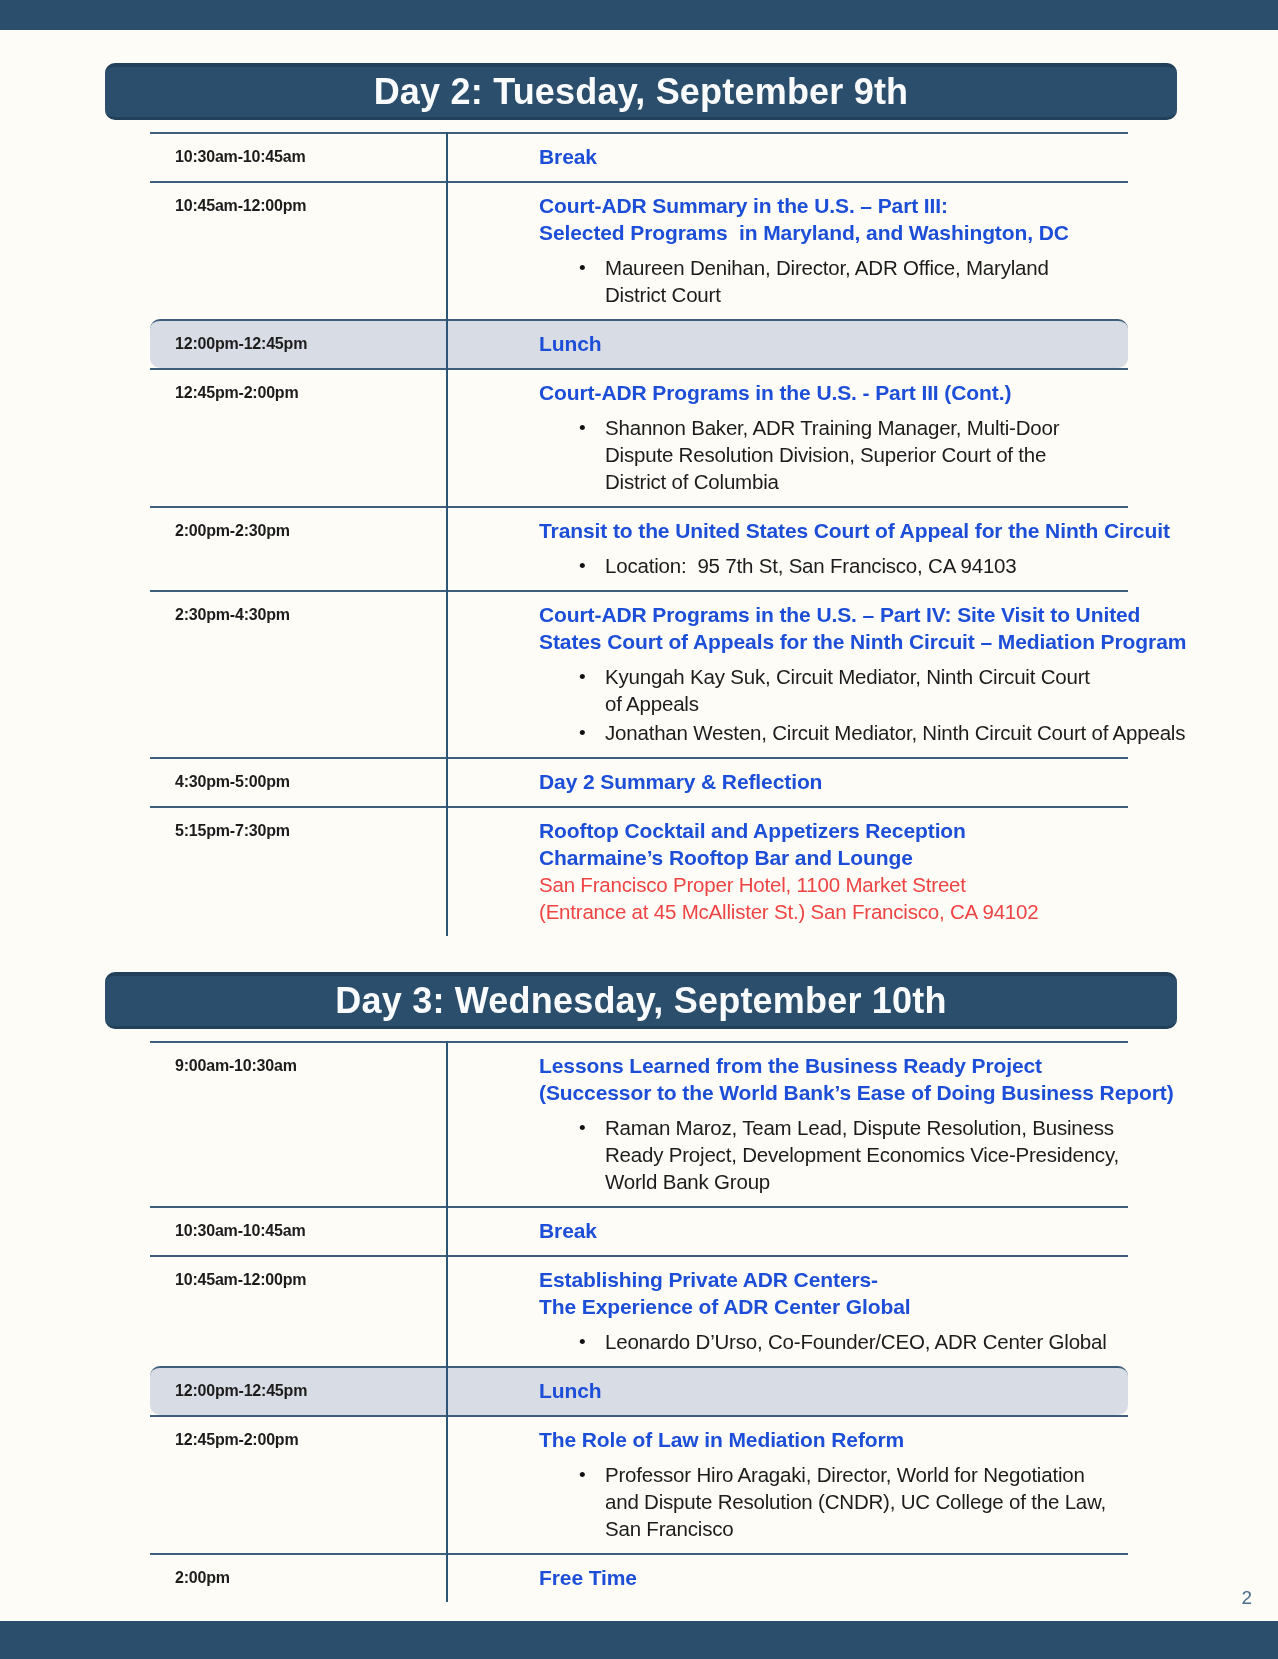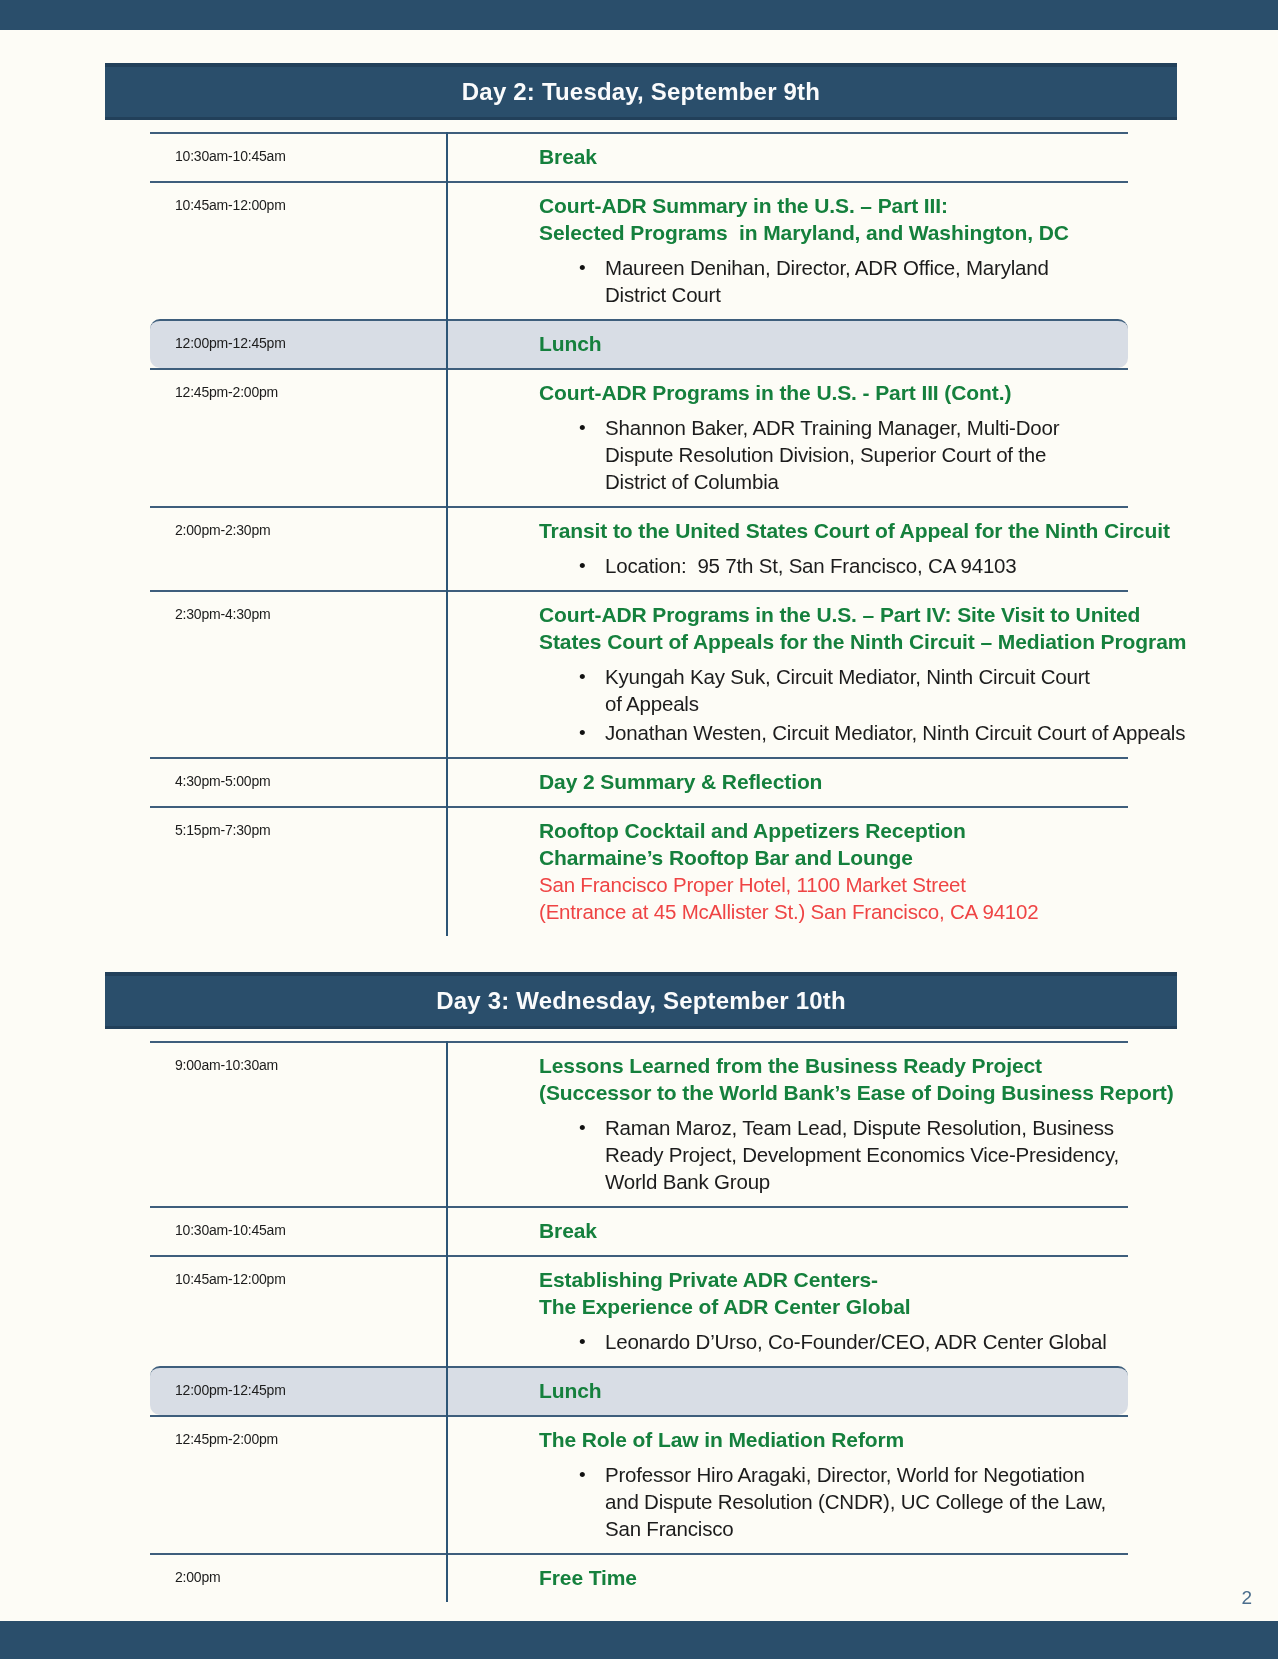--- a/index.html
+++ b/index.html
@@ -18,23 +18,24 @@
   .day-section:first-of-type .day-header { margin-top:33px; }
   .day-section + .day-section .day-header { margin-top:36px; }
   .day-header {
     box-sizing:border-box;
     margin-left:105px;
     width:1072px; height:57px;
     background:var(--accent,#2a4e6b);
     border-top:4px solid var(--accent-edge,#22405a);
     border-bottom:3px solid var(--accent-edge,#22405a);
     color:#fafbfc;
-    font-size:24px; font-weight:bold;
+    font-size:36px; font-weight:bold;
     display:flex; align-items:center; justify-content:center;
     letter-spacing:0.2px;
+    border-radius:10px;
   }
   .sched {
     position:relative;
     margin:12px 0 0 150px;
     width:978px;
   }
   .divider {
     position:absolute; left:296px; top:0; bottom:0;
     width:2px; background:#2d5576;
   }
@@ -42,31 +43,32 @@
     display:flex;
     border-top:2px solid var(--rule,#3e5e7c);
     min-height:48px;
     box-sizing:border-box;
   }
   .row.shaded { background:var(--row-shade,#d8dde5);border-radius:10px; }
   .cell-time {
     box-sizing:border-box;
     width:297px; flex:0 0 297px;
     padding:9px 8px 11px 25px;
-    font-size:14px; line-height:27px;
+    font-size:16px; line-height:27px;
     letter-spacing:-0.2px;
     color:#1c1c1c;
+    font-weight:bold;
   }
   .cell-session {
     flex:1;
     padding:9px 0 11px 92px;
   }
   .title {
     font-size:21px; font-weight:bold;
-    line-height:27px; color:#15803d;
+    line-height:27px; color:#1d4ed8;
     white-space:pre; letter-spacing:-0.1px;
   }
   .plain {
     font-size:20.5px; font-weight:normal;
     line-height:27px; color:#ef4444;
     white-space:pre; letter-spacing:-0.2px;
   }
   .bullets { margin-top:8px; }
   .bullet { display:flex; margin-top:2px; }
   .dot {

